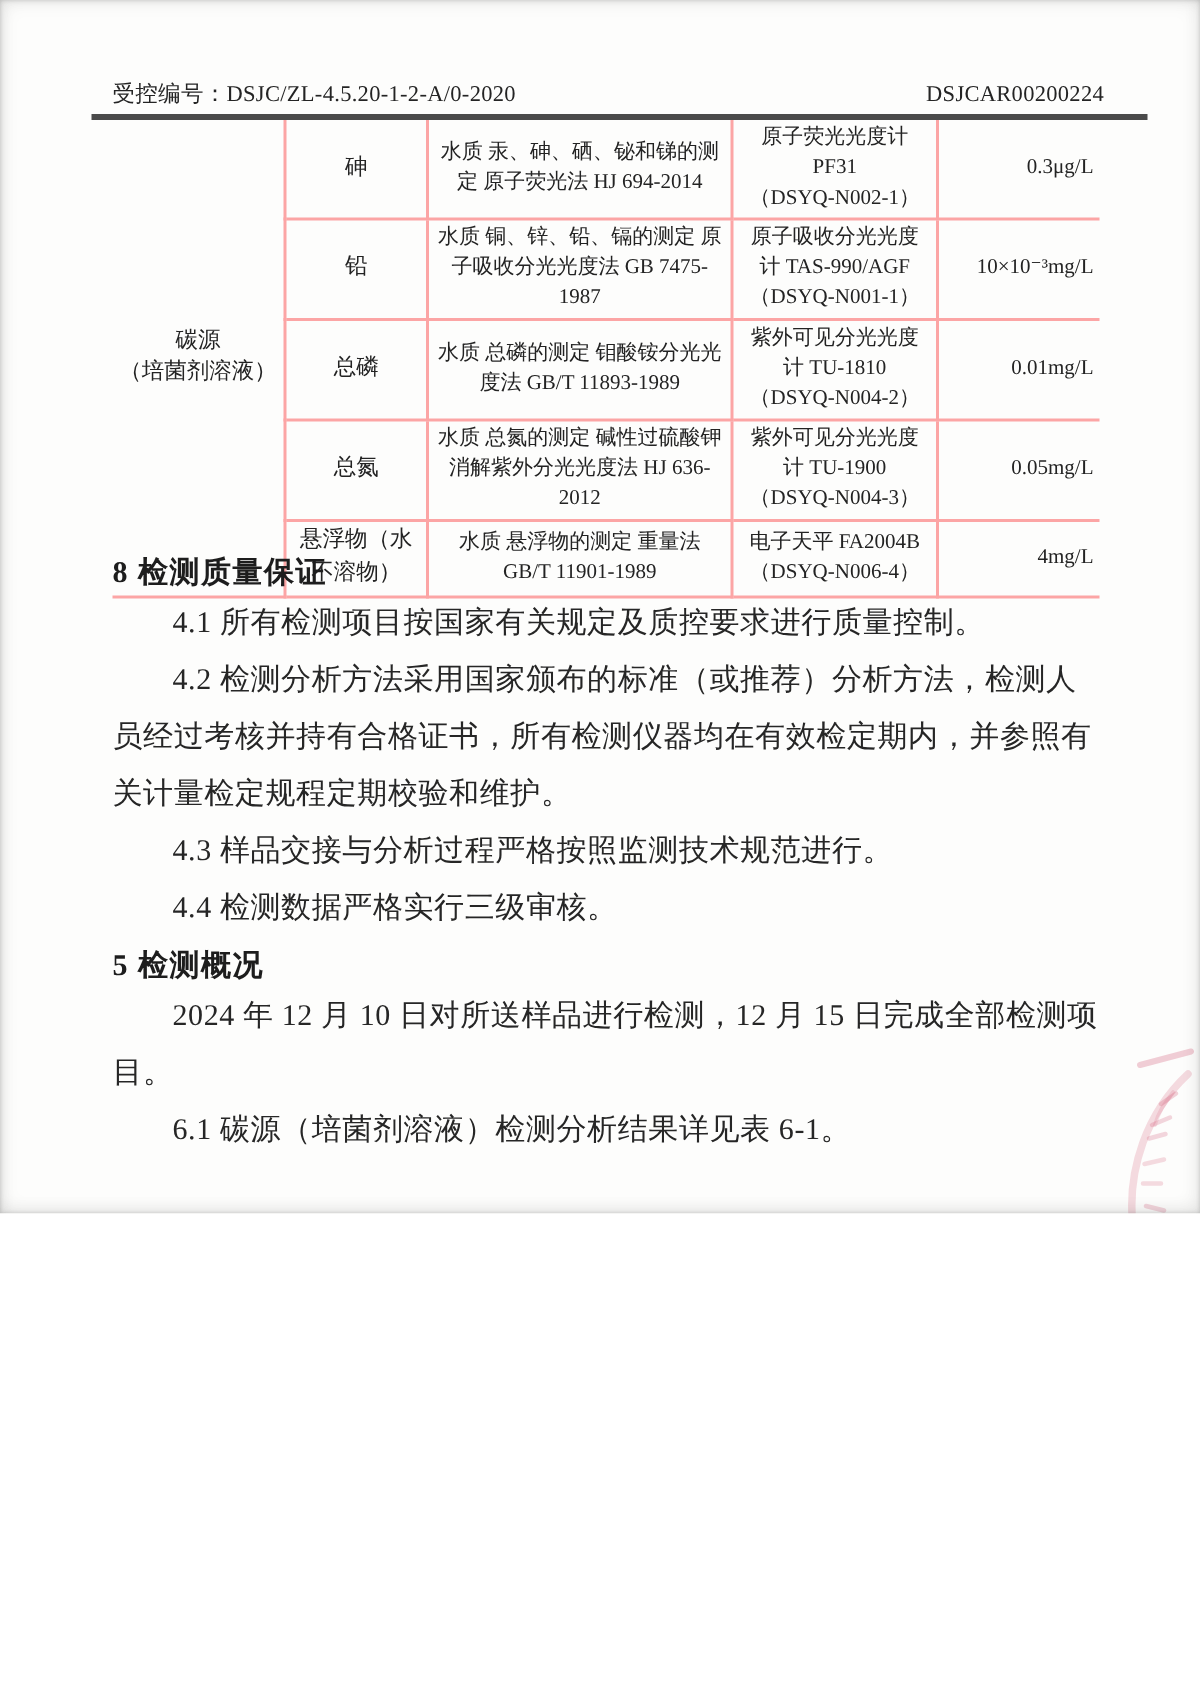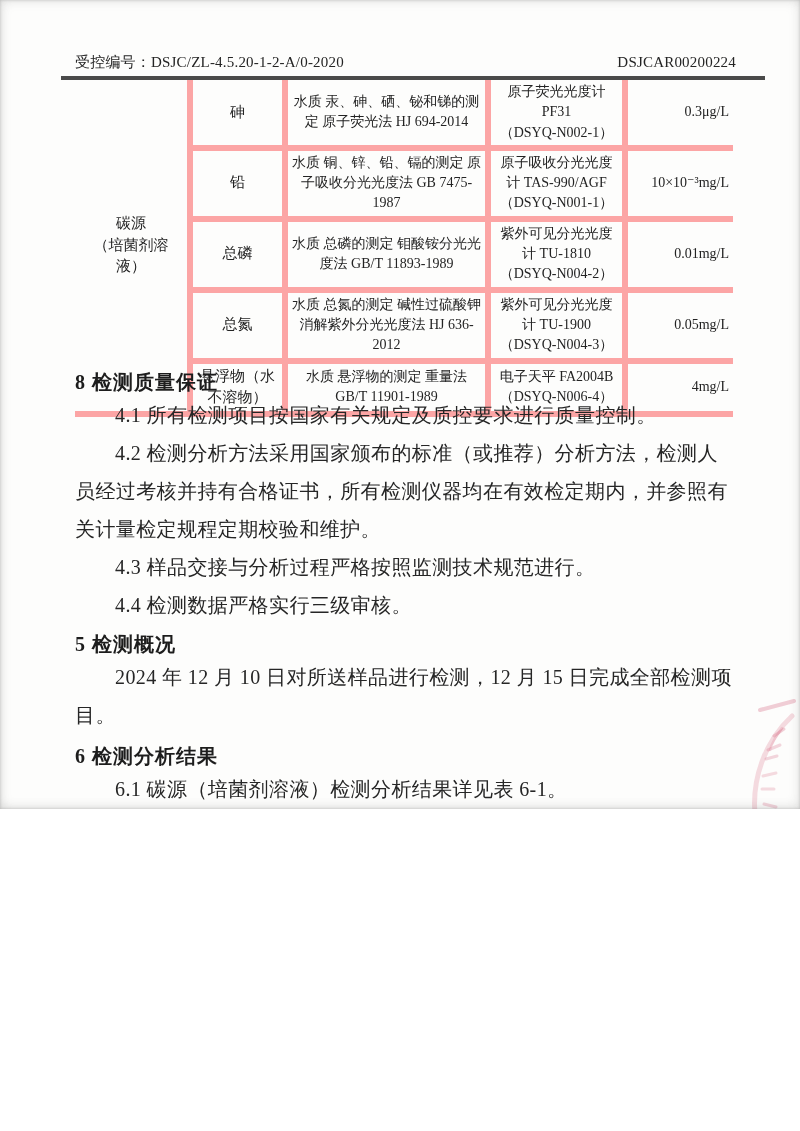--- a/index.html
+++ b/index.html
@@ -55,21 +55,21 @@
     position: absolute;
     top: 80px;
     left: 75px;
     width: 658px;
     border-collapse: collapse;
     table-layout: fixed;
     font-size: 14px;
     color: #232323;
   }
   .report td {
-    border: 6px solid #fca5a5;
+    border: 2px solid #fca5a5;
     text-align: center;
     vertical-align: middle;
     padding: 2px 4px;
     line-height: 1.45;
     white-space: pre-line;
     overflow: hidden;
   }
   .report tr.r0 td { border-top: none; }
   .report td.c-sample { border-left: none; font-size: 15px; }
   .report td.c-limit  { border-right: none; text-align: right; }
@@ -205,21 +205,20 @@
   <div class="content">
     <h2 class="sec first">8  检测质量保证</h2>
     <p>4.1 所有检测项目按国家有关规定及质控要求进行质量控制。</p>
     <p>4.2 检测分析方法采用国家颁布的标准（或推荐）分析方法，检测人员经过考核并持有合格证书，所有检测仪器均在有效检定期内，并参照有关计量检定规程定期校验和维护。</p>
     <p>4.3 样品交接与分析过程严格按照监测技术规范进行。</p>
     <p>4.4 检测数据严格实行三级审核。</p>
 
     <h2 class="sec">5  检测概况</h2>
     <p>2024 年 12 月 10 日对所送样品进行检测，12 月 15 日完成全部检测项目。</p>
 
-    <h2 class="sec last">6  检测分析结果</h2>
     <p>6.1 碳源（培菌剂溶液）检测分析结果详见表 6-1。</p>
   </div>
 
   <div class="footer">
     <span class="pageno">第 2 页 共 3 页</span>
     <span class="company">河南鼎晟检测技术有限公司</span>
   </div>
 
   <svg class="stamp" viewBox="0 0 70 170" xmlns="http://www.w3.org/2000/svg">
     <g fill="none" stroke="#d4607a" stroke-linecap="round">

